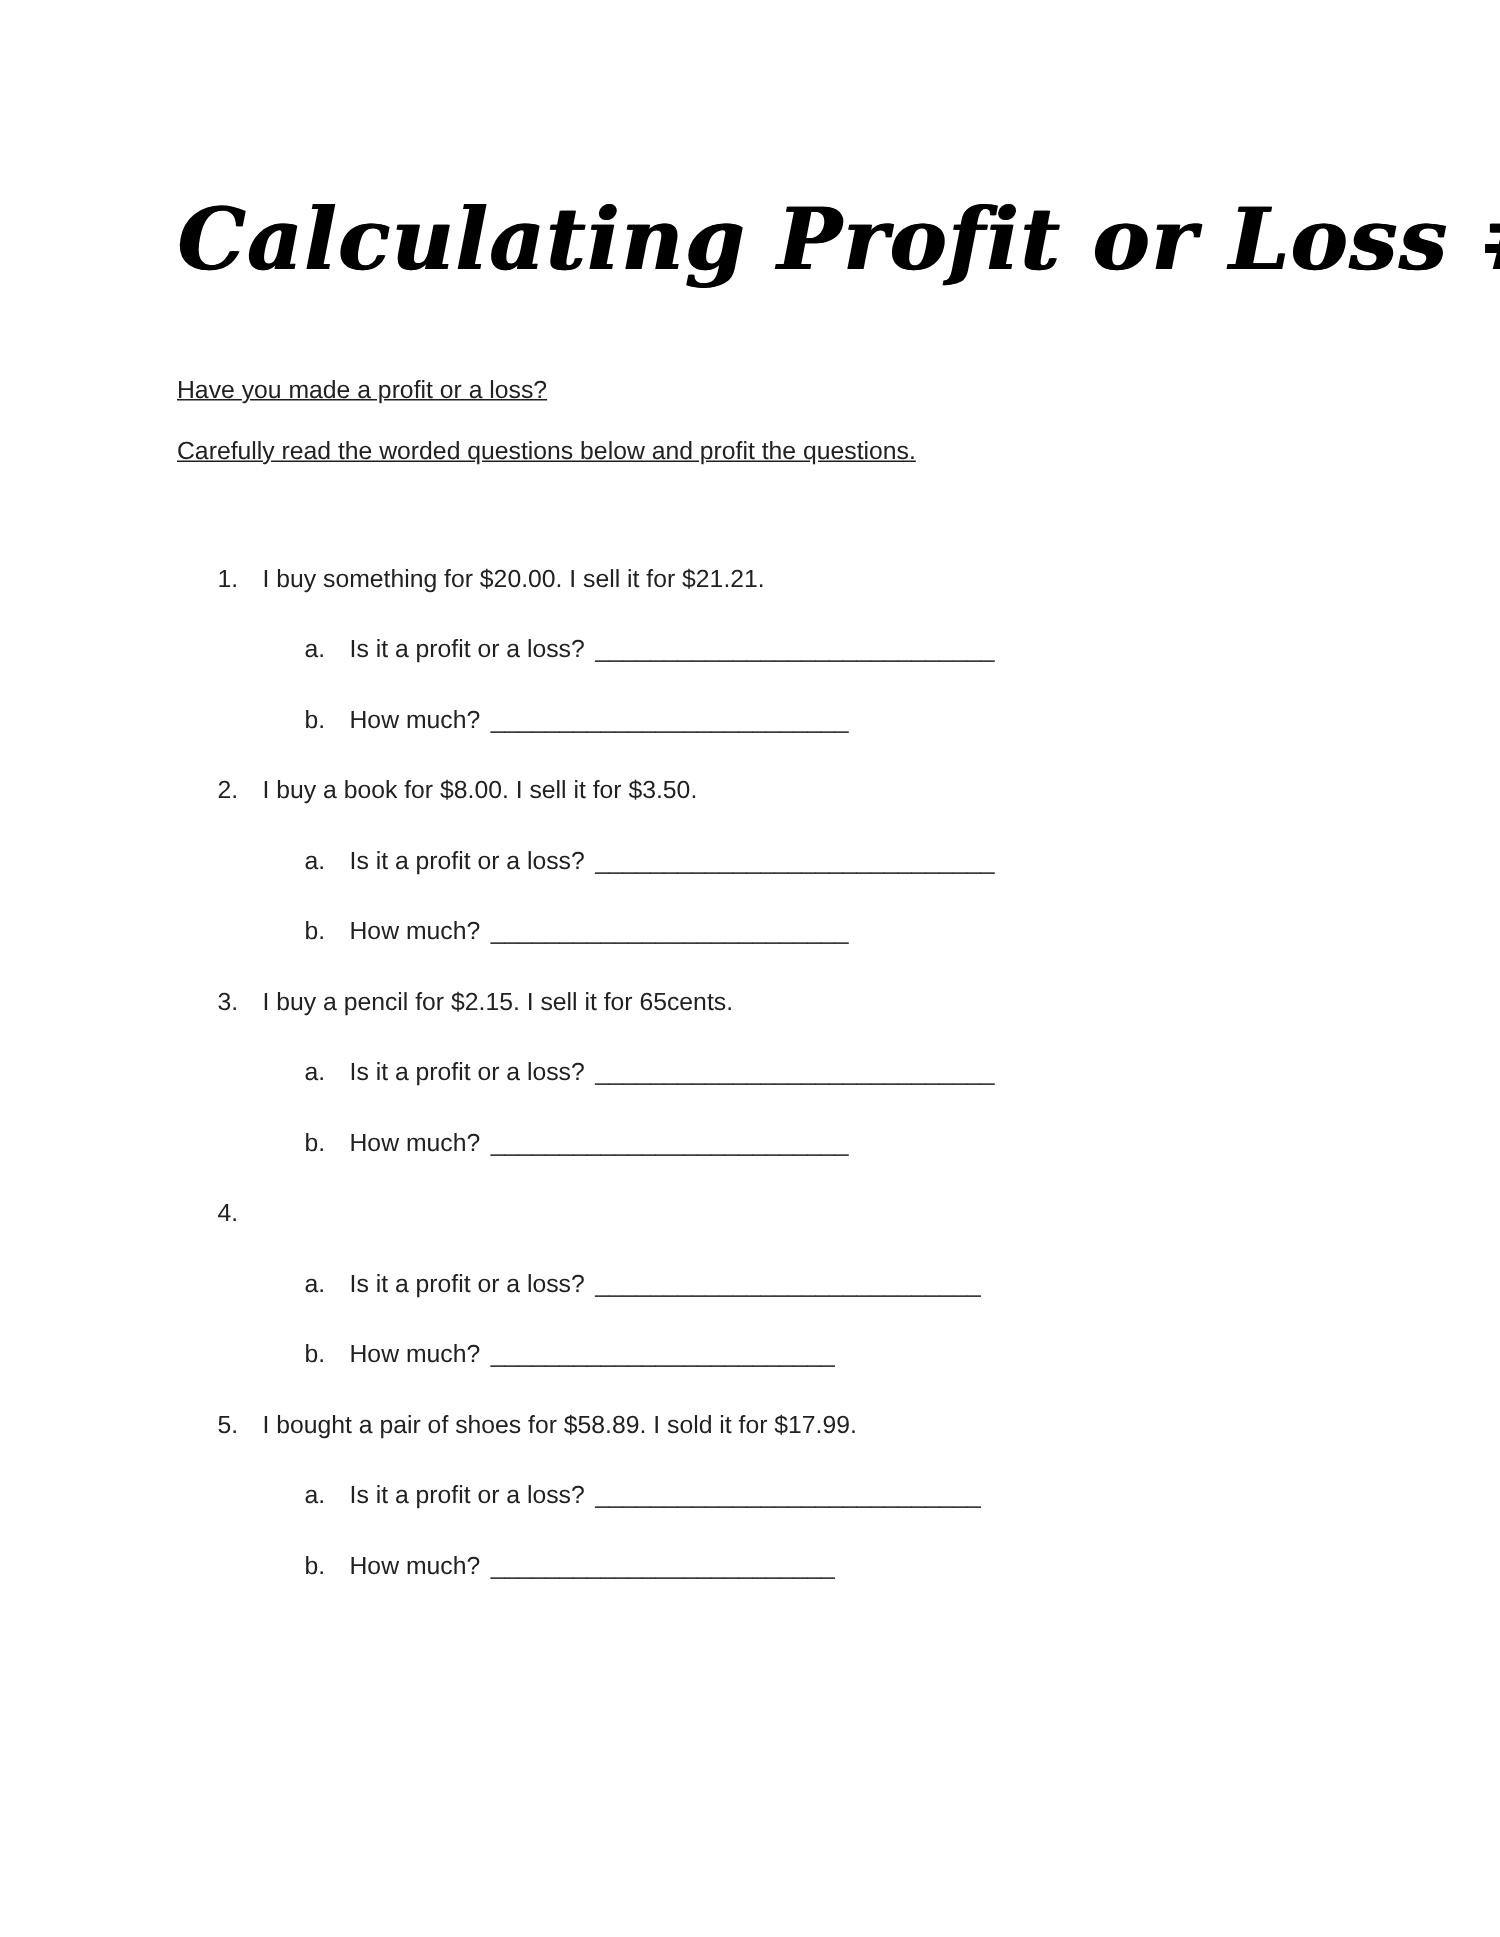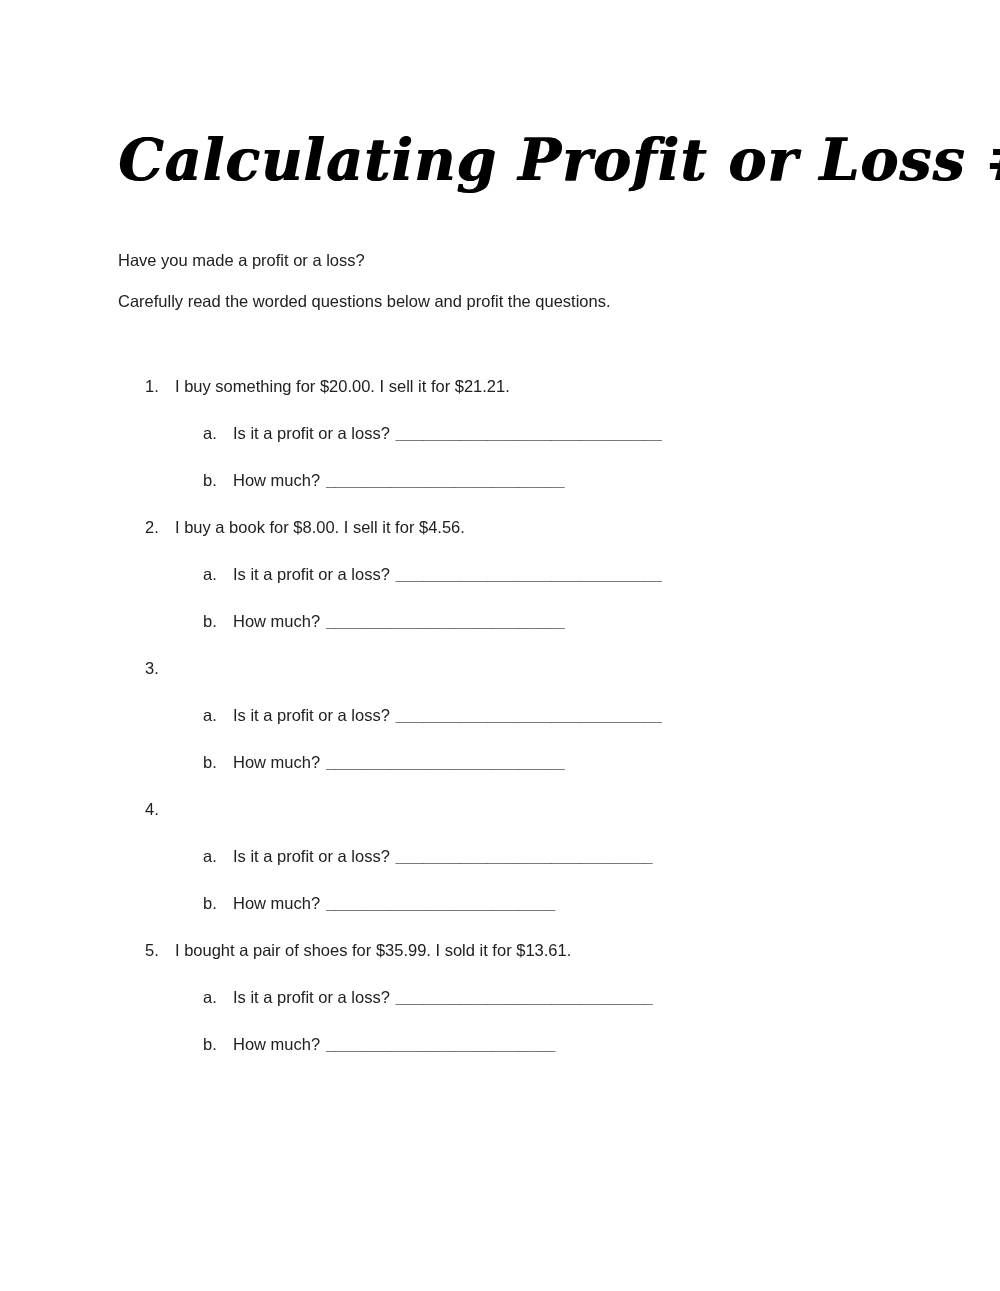--- a/index.html
+++ b/index.html
@@ -20,21 +20,21 @@
     font-style: italic;
     font-weight: bold;
     font-size: 57px;
     letter-spacing: 1px;
     color: #000000;
     line-height: 80px;
     margin-bottom: 50px;
     white-space: nowrap;
     text-shadow: 1px 0 0 #000;
   }
-  .intro { margin-bottom: 64px; }
+  .intro { margin-bottom: 64px; text-decoration: underline; }
   .intro-line {
     font-size: 16.5px;
     line-height: 21px;
     margin-bottom: 20px;
     color: #212121;
   }
   .question-block { margin-bottom: 0; }
   .q-line {
     display: flex;
     margin-left: 27px;
@@ -58,21 +58,20 @@
   }
   .sub-label {
     width: 30px;
     flex: 0 0 30px;
   }
   .blank {
     margin-left: 7px;
     letter-spacing: 0;
     white-space: nowrap;
     color: #2b2b2b;
-    font-style: italic;
   }
 </style>
 </head>
 <body>
 
 <div class="page">
 
   <h1 class="doc-title">Calculating Profit or Loss #2</h1>
 
   <div class="intro">
@@ -95,37 +94,38 @@
       <div class="sub-line">
         <span class="sub-label">b.</span>
         <span class="sub-text">How much?</span>
         <span class="blank">__________________________</span>
       </div>
     </div>
 
     <div class="question-block">
       <div class="q-line">
         <span class="q-num">2.</span>
-        <span class="q-text">I buy a book for $8.00. I sell it for $4.56.</span>
+        <span class="q-text">I buy a book for $8.00. I sell it for $3.50.</span>
       </div>
       <div class="sub-line">
         <span class="sub-label">a.</span>
         <span class="sub-text">Is it a profit or a loss?</span>
         <span class="blank">_____________________________</span>
       </div>
       <div class="sub-line">
         <span class="sub-label">b.</span>
         <span class="sub-text">How much?</span>
         <span class="blank">__________________________</span>
       </div>
     </div>
 
     <div class="question-block">
       <div class="q-line">
         <span class="q-num">3.</span>
+        <span class="q-text">I buy a pencil for $2.15. I sell it for 65cents.</span>
       </div>
       <div class="sub-line">
         <span class="sub-label">a.</span>
         <span class="sub-text">Is it a profit or a loss?</span>
         <span class="blank">_____________________________</span>
       </div>
       <div class="sub-line">
         <span class="sub-label">b.</span>
         <span class="sub-text">How much?</span>
         <span class="blank">__________________________</span>
@@ -144,21 +144,21 @@
       <div class="sub-line">
         <span class="sub-label">b.</span>
         <span class="sub-text">How much?</span>
         <span class="blank">_________________________</span>
       </div>
     </div>
 
     <div class="question-block">
       <div class="q-line">
         <span class="q-num">5.</span>
-        <span class="q-text">I bought a pair of shoes for $35.99. I sold it for $13.61.</span>
+        <span class="q-text">I bought a pair of shoes for $58.89. I sold it for $17.99.</span>
       </div>
       <div class="sub-line">
         <span class="sub-label">a.</span>
         <span class="sub-text">Is it a profit or a loss?</span>
         <span class="blank">____________________________</span>
       </div>
       <div class="sub-line">
         <span class="sub-label">b.</span>
         <span class="sub-text">How much?</span>
         <span class="blank">_________________________</span>

